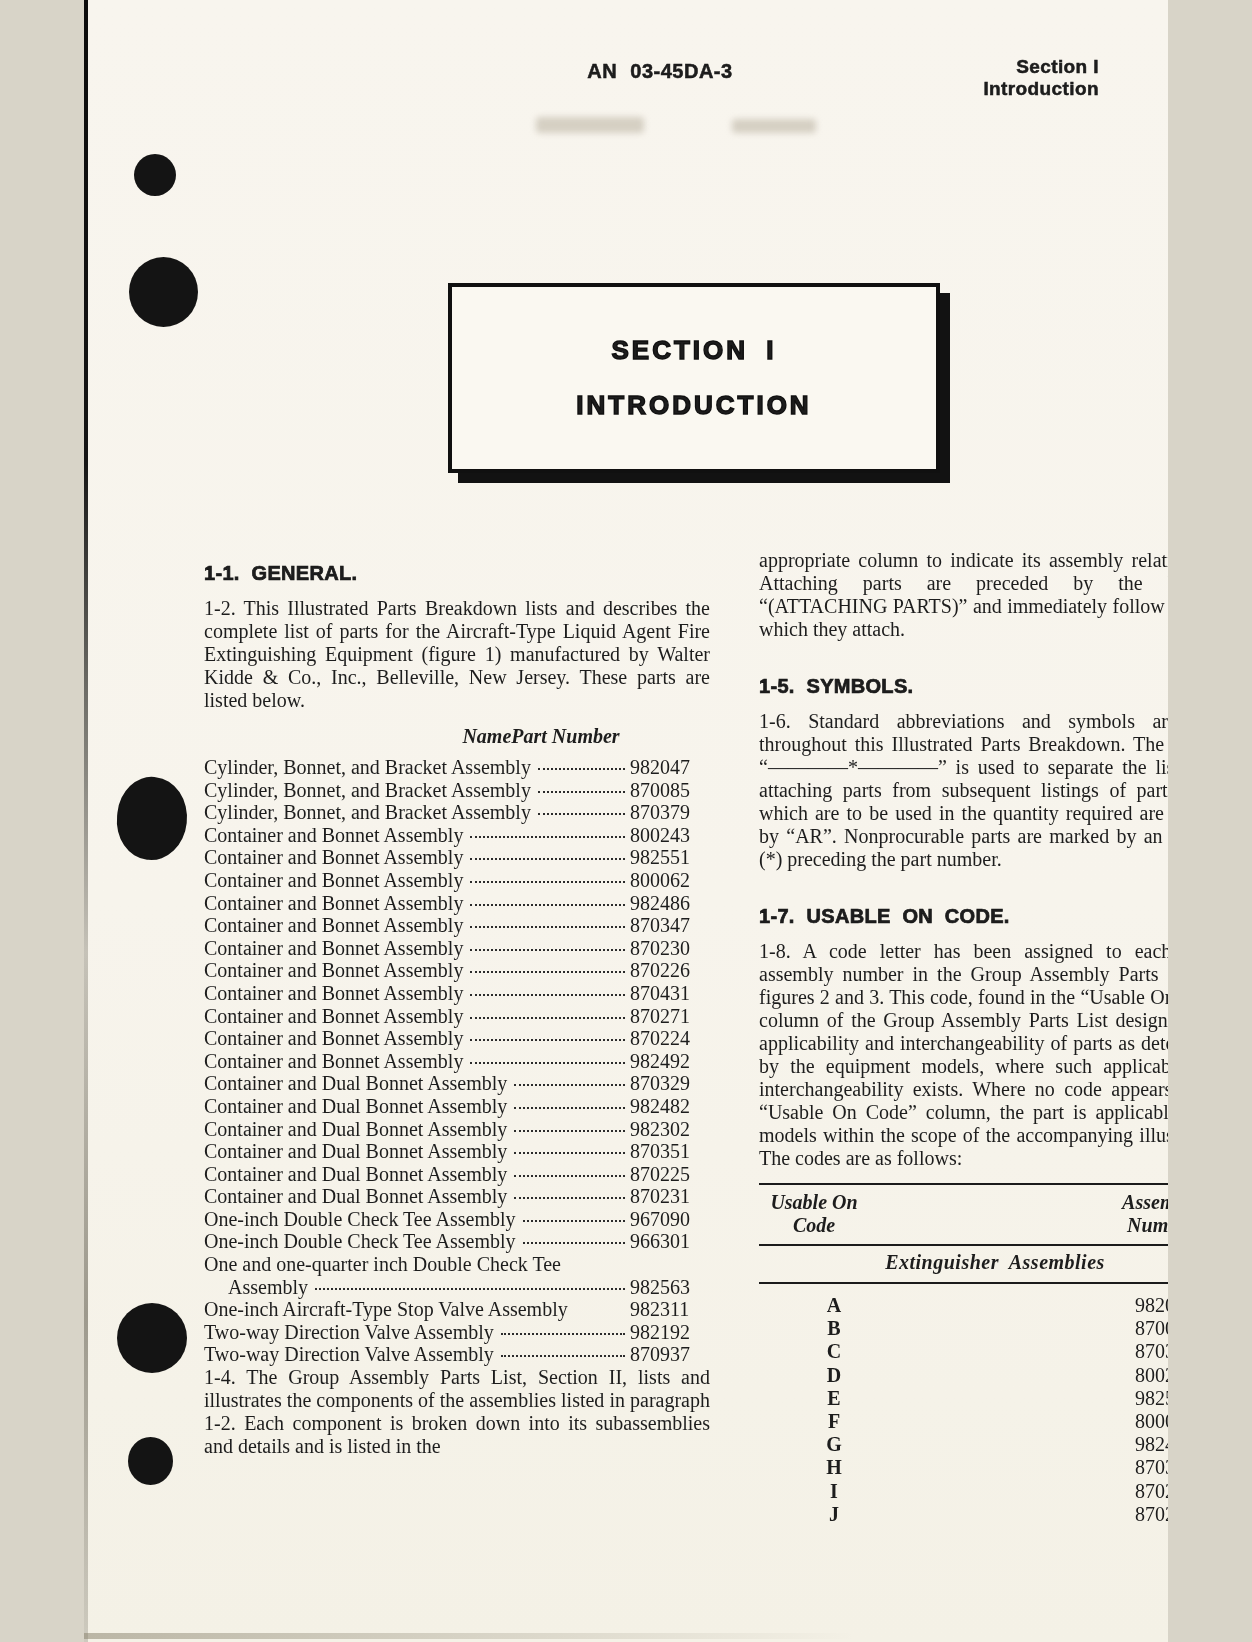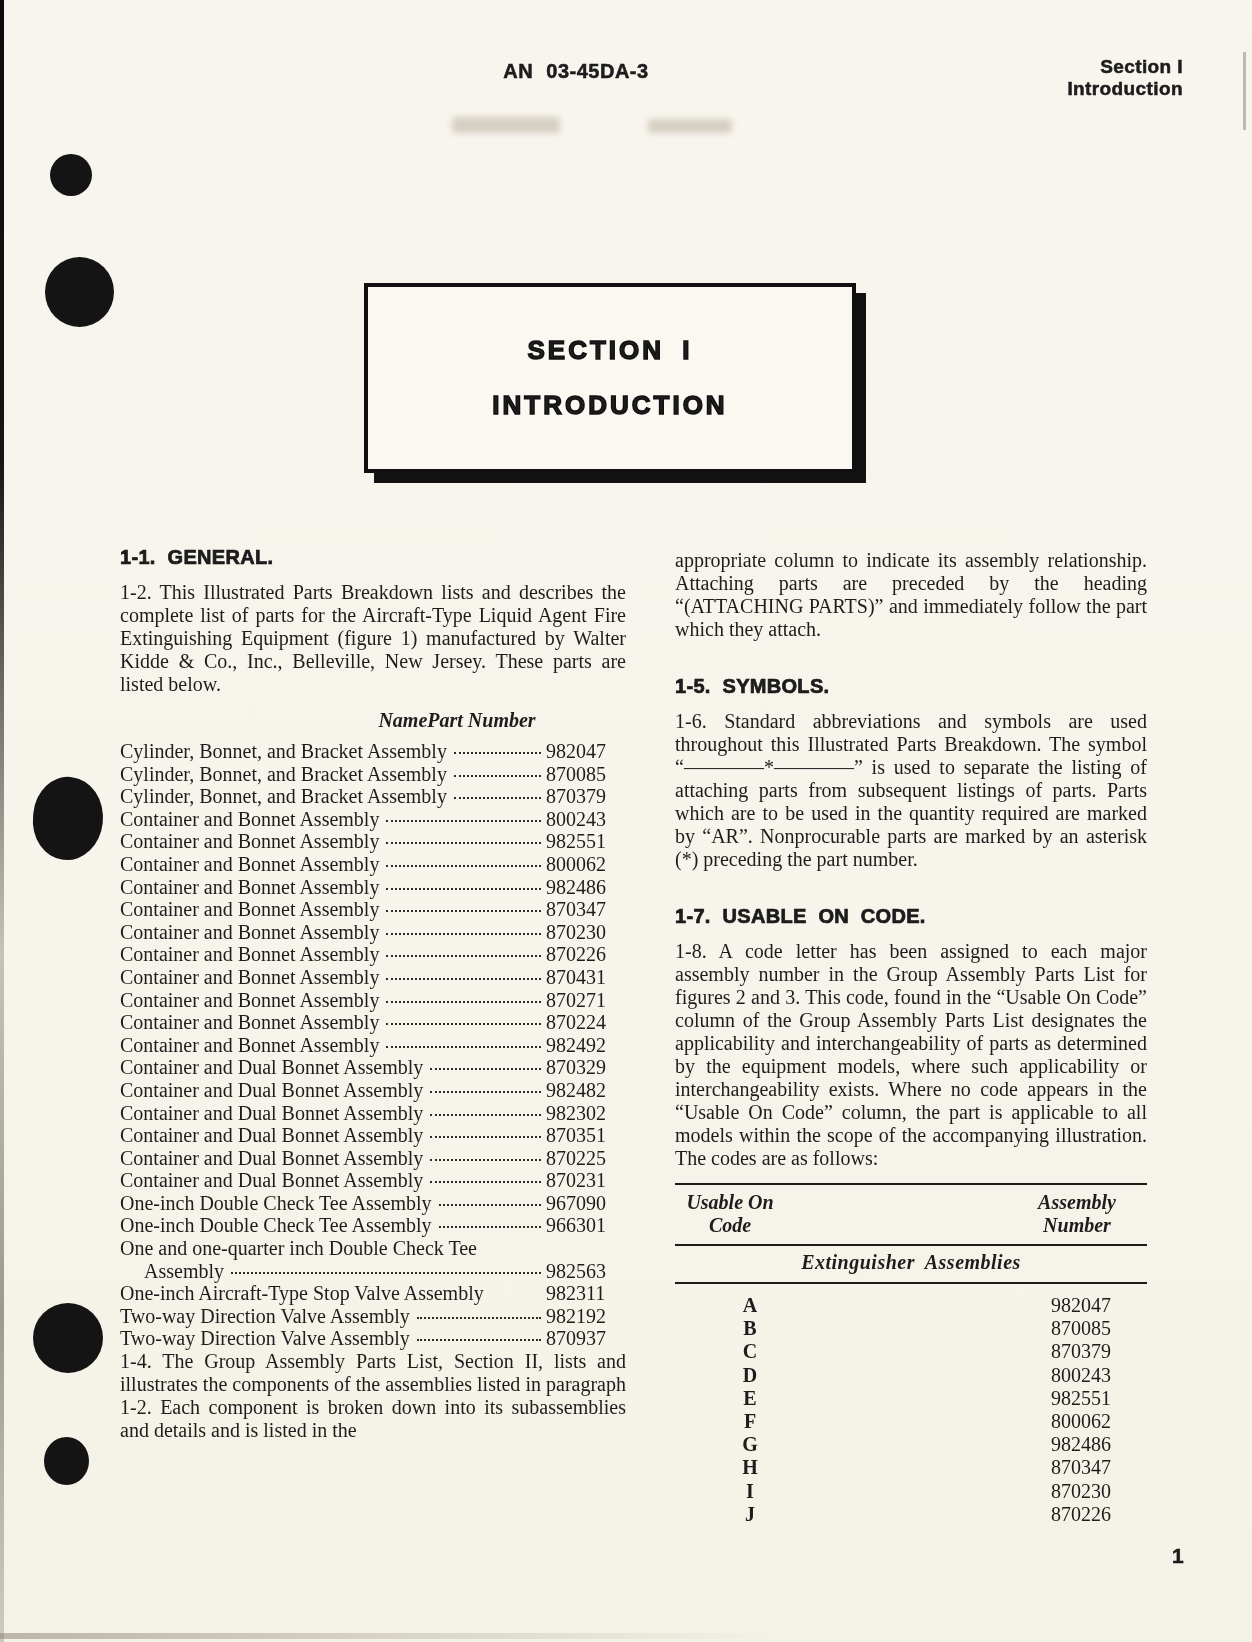--- a/index.html
+++ b/index.html
@@ -1,18 +1,18 @@
 <!DOCTYPE html>
 <html><head>
 <meta charset="utf-8">
 <style>
   html,body{margin:0;padding:0;background:#d8d4c8;}
   .page{
     position:relative;
-    width:1252px;height:1642px;
+    width:1084px;height:1642px;
     margin:0 auto;
     background:linear-gradient(180deg,#f8f5ee 0%,#f7f4ec 55%,#f4f1e6 100%);
     color:#1d1d1d;
     overflow:hidden;
     font-family:"Liberation Serif", serif;
   }
 
   
   .edge-left{position:absolute;left:0;top:0;width:4px;height:1642px;
     background:linear-gradient(180deg,#0c0c0c 0%,#151515 28%,rgba(35,35,30,.65) 42%,
@@ -54,21 +54,21 @@
     letter-spacing:3px;-webkit-text-stroke:1.4px #101010;word-spacing:8px;
   }
 
   
   .col{position:absolute;font-size:20px;line-height:23px;}
   .col-left{left:120px;top:545px;width:506px;}
   .col-right{left:675px;top:549px;width:472px;}
   .heading{
     font-family:"Liberation Sans",sans-serif;font-weight:bold;font-size:20px;
     line-height:24px;letter-spacing:.3px;word-spacing:6px;
-    -webkit-text-stroke:.7px #151515;margin:0 0 12px 0;
+    -webkit-text-stroke:.7px #151515;margin:16px 0 12px 0;
   }
   .heading.mt{margin-top:33px;}
   .heading.mt-big{margin-top:48px;}
   p.body{margin:0 0 13px 0;text-align:justify;}
   p.body.last{margin-bottom:0;}
 
   
   .list-header{display:flex;justify-content:center;
     font-style:italic;font-weight:bold;margin:0 0 8px 0;}
   .list-header .lh-name{margin-left:168px;}

